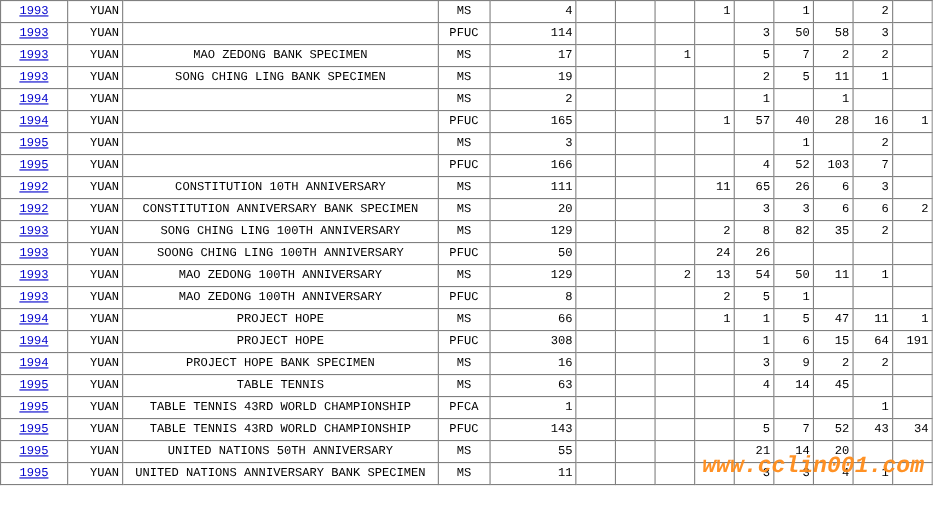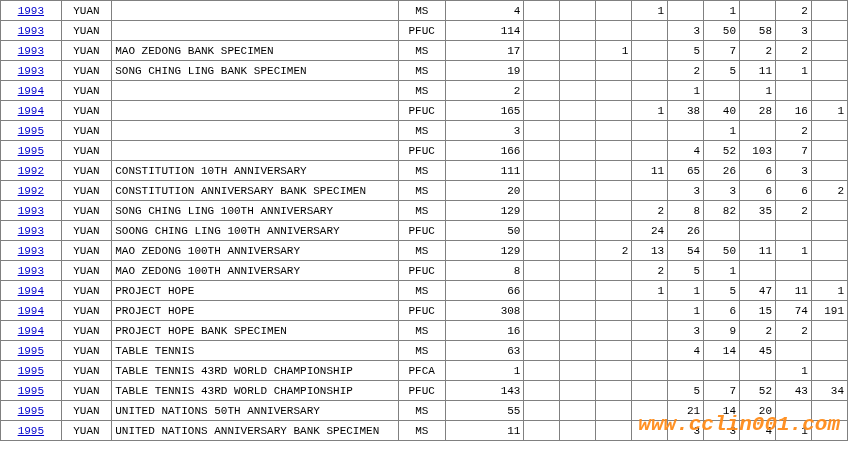--- a/index.html
+++ b/index.html
@@ -42,22 +42,22 @@
 
   td.year {
     text-align: center;
     padding: 0;
   }
   td.year a {
     color: #0000cc;
     font-family: "Liberation Mono", "DejaVu Sans Mono", monospace;
     font-size: 11px;
   }
-  td.unit { text-align: center; }
-  td.desc { text-align: left; }
+  td.unit { text-align: right; }
+  td.desc { text-align: center; }
   td.type { text-align: center; }
   td.num  { text-align: right; padding-right: 4px; }
 
   .watermark {
     position: absolute;
     right: 8px;
     bottom: 26px;
     font-family: Liberation Mono, monospace;
     font-size: 21px;
     font-weight: bold;
@@ -172,21 +172,21 @@
       <tr>
         <td class="year"><a href="#">1994</a></td>
         <td class="unit">YUAN</td>
         <td class="desc"></td>
         <td class="type">PFUC</td>
         <td class="num">165</td>
         <td class="num"></td>
         <td class="num"></td>
         <td class="num"></td>
         <td class="num">1</td>
-        <td class="num">38</td>
+        <td class="num">57</td>
         <td class="num">40</td>
         <td class="num">28</td>
         <td class="num">16</td>
         <td class="num">1</td>
       </tr>
       <tr>
         <td class="year"><a href="#">1995</a></td>
         <td class="unit">YUAN</td>
         <td class="desc"></td>
         <td class="type">MS</td>
@@ -335,21 +335,21 @@
         <td class="desc">PROJECT HOPE</td>
         <td class="type">PFUC</td>
         <td class="num">308</td>
         <td class="num"></td>
         <td class="num"></td>
         <td class="num"></td>
         <td class="num"></td>
         <td class="num">1</td>
         <td class="num">6</td>
         <td class="num">15</td>
-        <td class="num">74</td>
+        <td class="num">64</td>
         <td class="num">191</td>
       </tr>
       <tr>
         <td class="year"><a href="#">1994</a></td>
         <td class="unit">YUAN</td>
         <td class="desc">PROJECT HOPE BANK SPECIMEN</td>
         <td class="type">MS</td>
         <td class="num">16</td>
         <td class="num"></td>
         <td class="num"></td>

